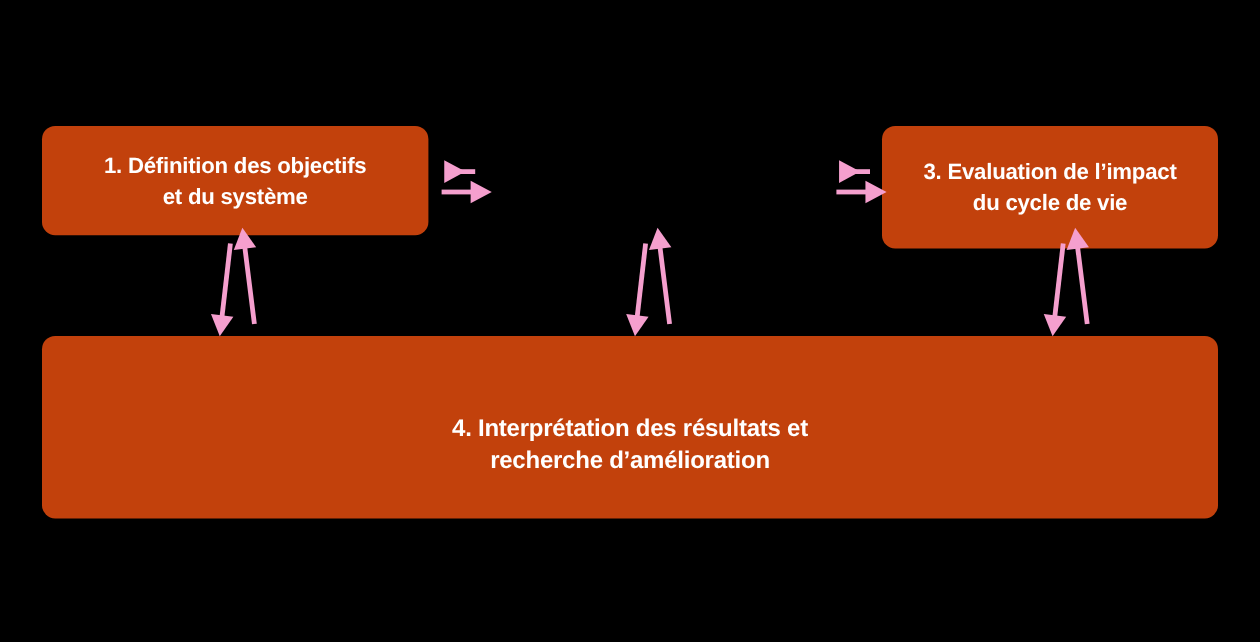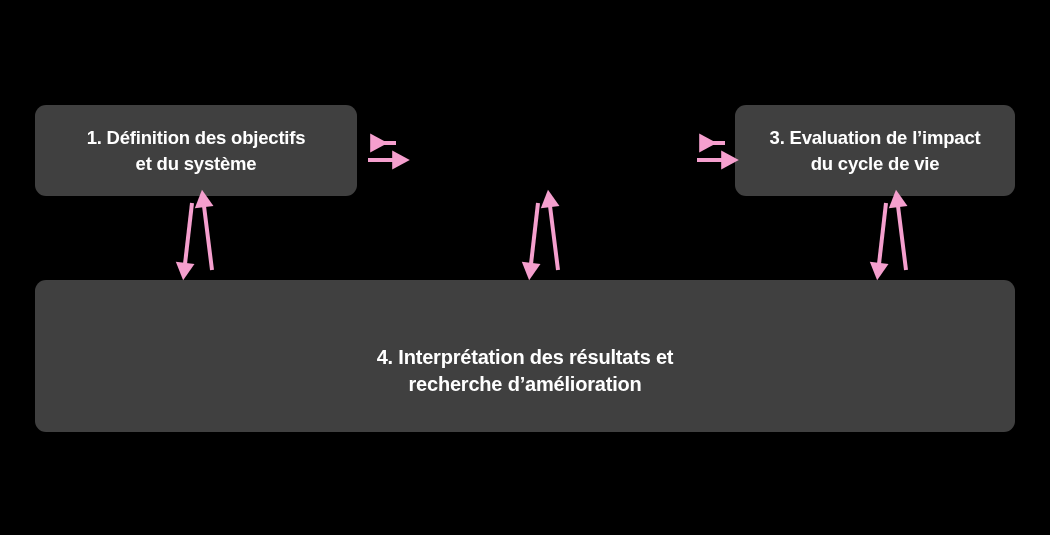--- a/index.html
+++ b/index.html
@@ -17,41 +17,41 @@
   #diagram {
     position: relative;
     width: 1050px;
     height: 535px;
     background: #000000;
   }
 
   
   .node {
     position: absolute;
-    background: #404040;
+    background: #c2410c;
     border-radius: 11px;
     display: flex;
     align-items: center;
     justify-content: center;
     text-align: center;
     box-sizing: border-box;
   }
   .node-label {
     color: #FFFFFF;
     font-weight: bold;
     font-size: 18.5px;
     line-height: 1.38;
     letter-spacing: -0.2px;
     padding: 0 14px;
     white-space: pre-line;
   }
 
   #node-1 { left: 35px;  top: 105px; width: 322px; height: 91px; }
   #node-2 { left: 409px; top: 105px; width: 278px; height: 91px; }
-  #node-3 { left: 735px; top: 105px; width: 280px; height: 91px; }
+  #node-3 { left: 735px; top: 105px; width: 280px; height: 102px; }
   #node-4 { left: 35px;  top: 280px; width: 980px; height: 152px; }
 
   #node-4 .node-label {
     font-size: 20px;
     line-height: 1.33;
     margin-top: 29px;
   }
 
   
   #arrow-layer {

